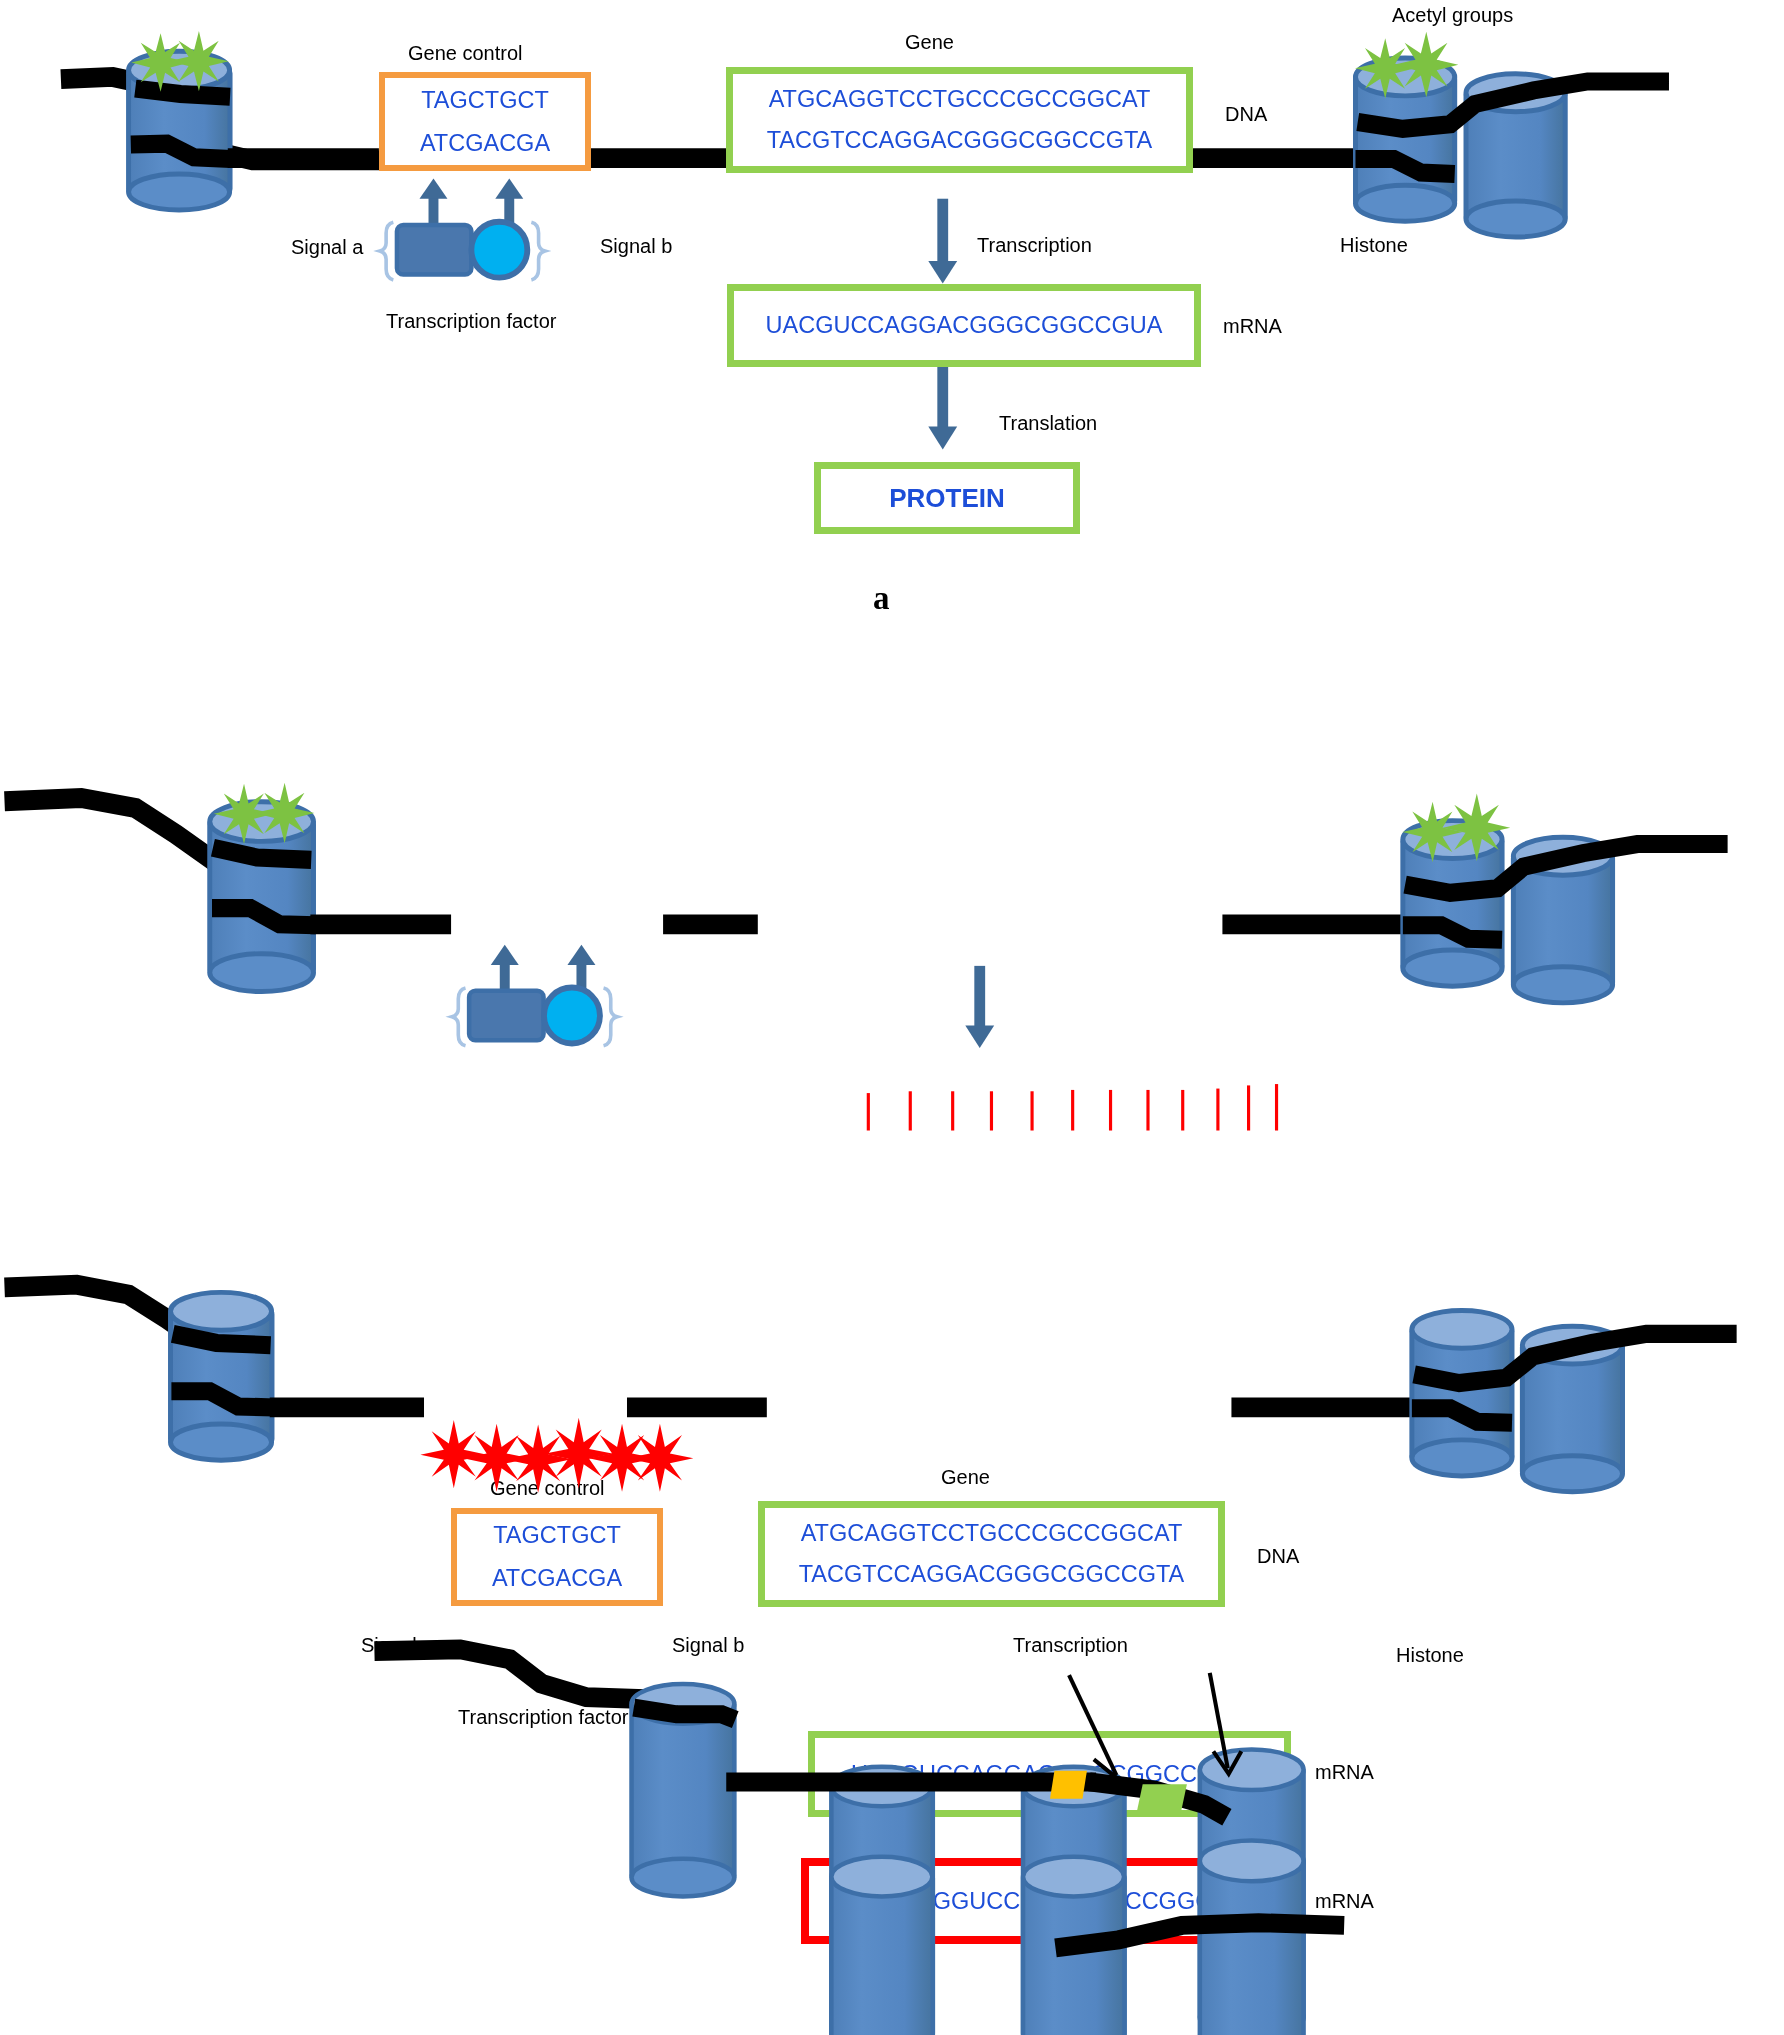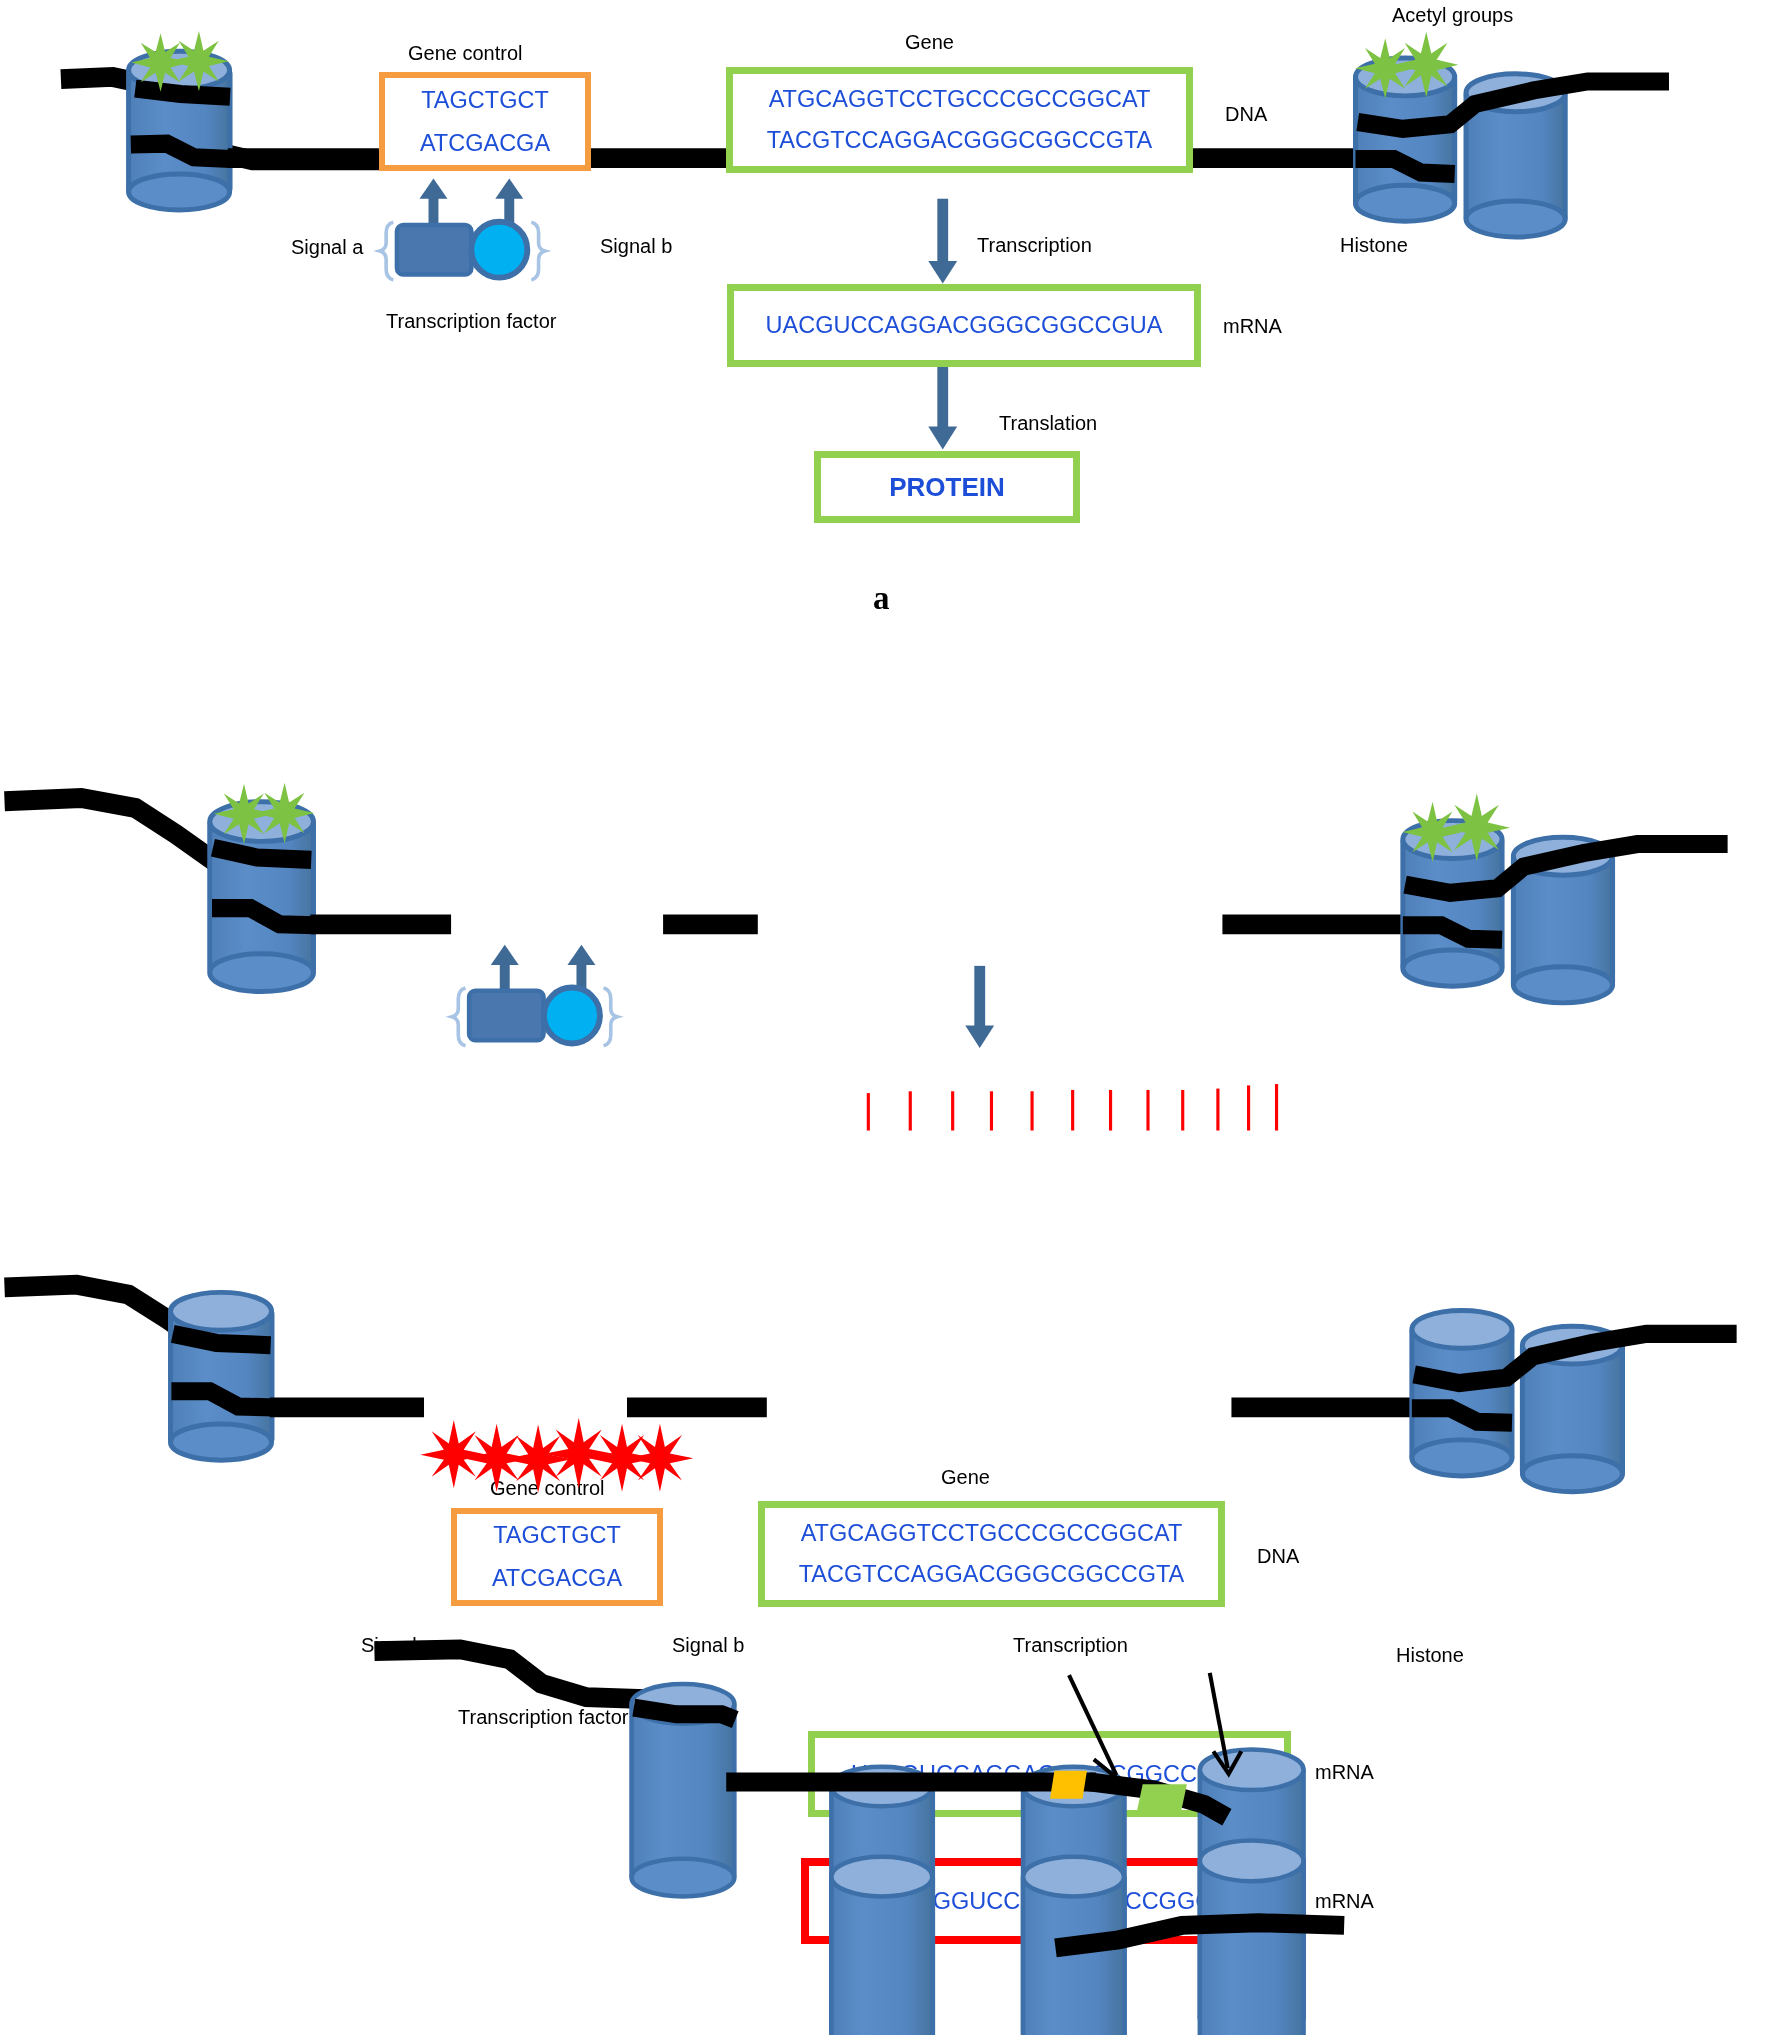--- a/index.html
+++ b/index.html
@@ -41,20 +41,21 @@
     color:#1d4ed8;
     white-space:nowrap;
     letter-spacing:0px;
   }
   .orange-box{border:6.3px solid #F59B40;}
   .green-box{border:7.7px solid #92D050;}
   .red-box{border:8.6px solid #FF0000;}
   .protein-box{
     border:7.7px solid #92D050;
     font-weight:bold;
+    margin-top:11px;
   }
   .protein-box .seqline{font-weight:bold; font-size:26px;}
 </style>
 </head>
 <body>
 
 <div class="panel" style="top:0; height:632px;">
   <svg width="1784" height="632" viewBox="0 0 3955 1400">
     <defs>
       <linearGradient id="hgA" x1="0" y1="0" x2="1" y2="0">

